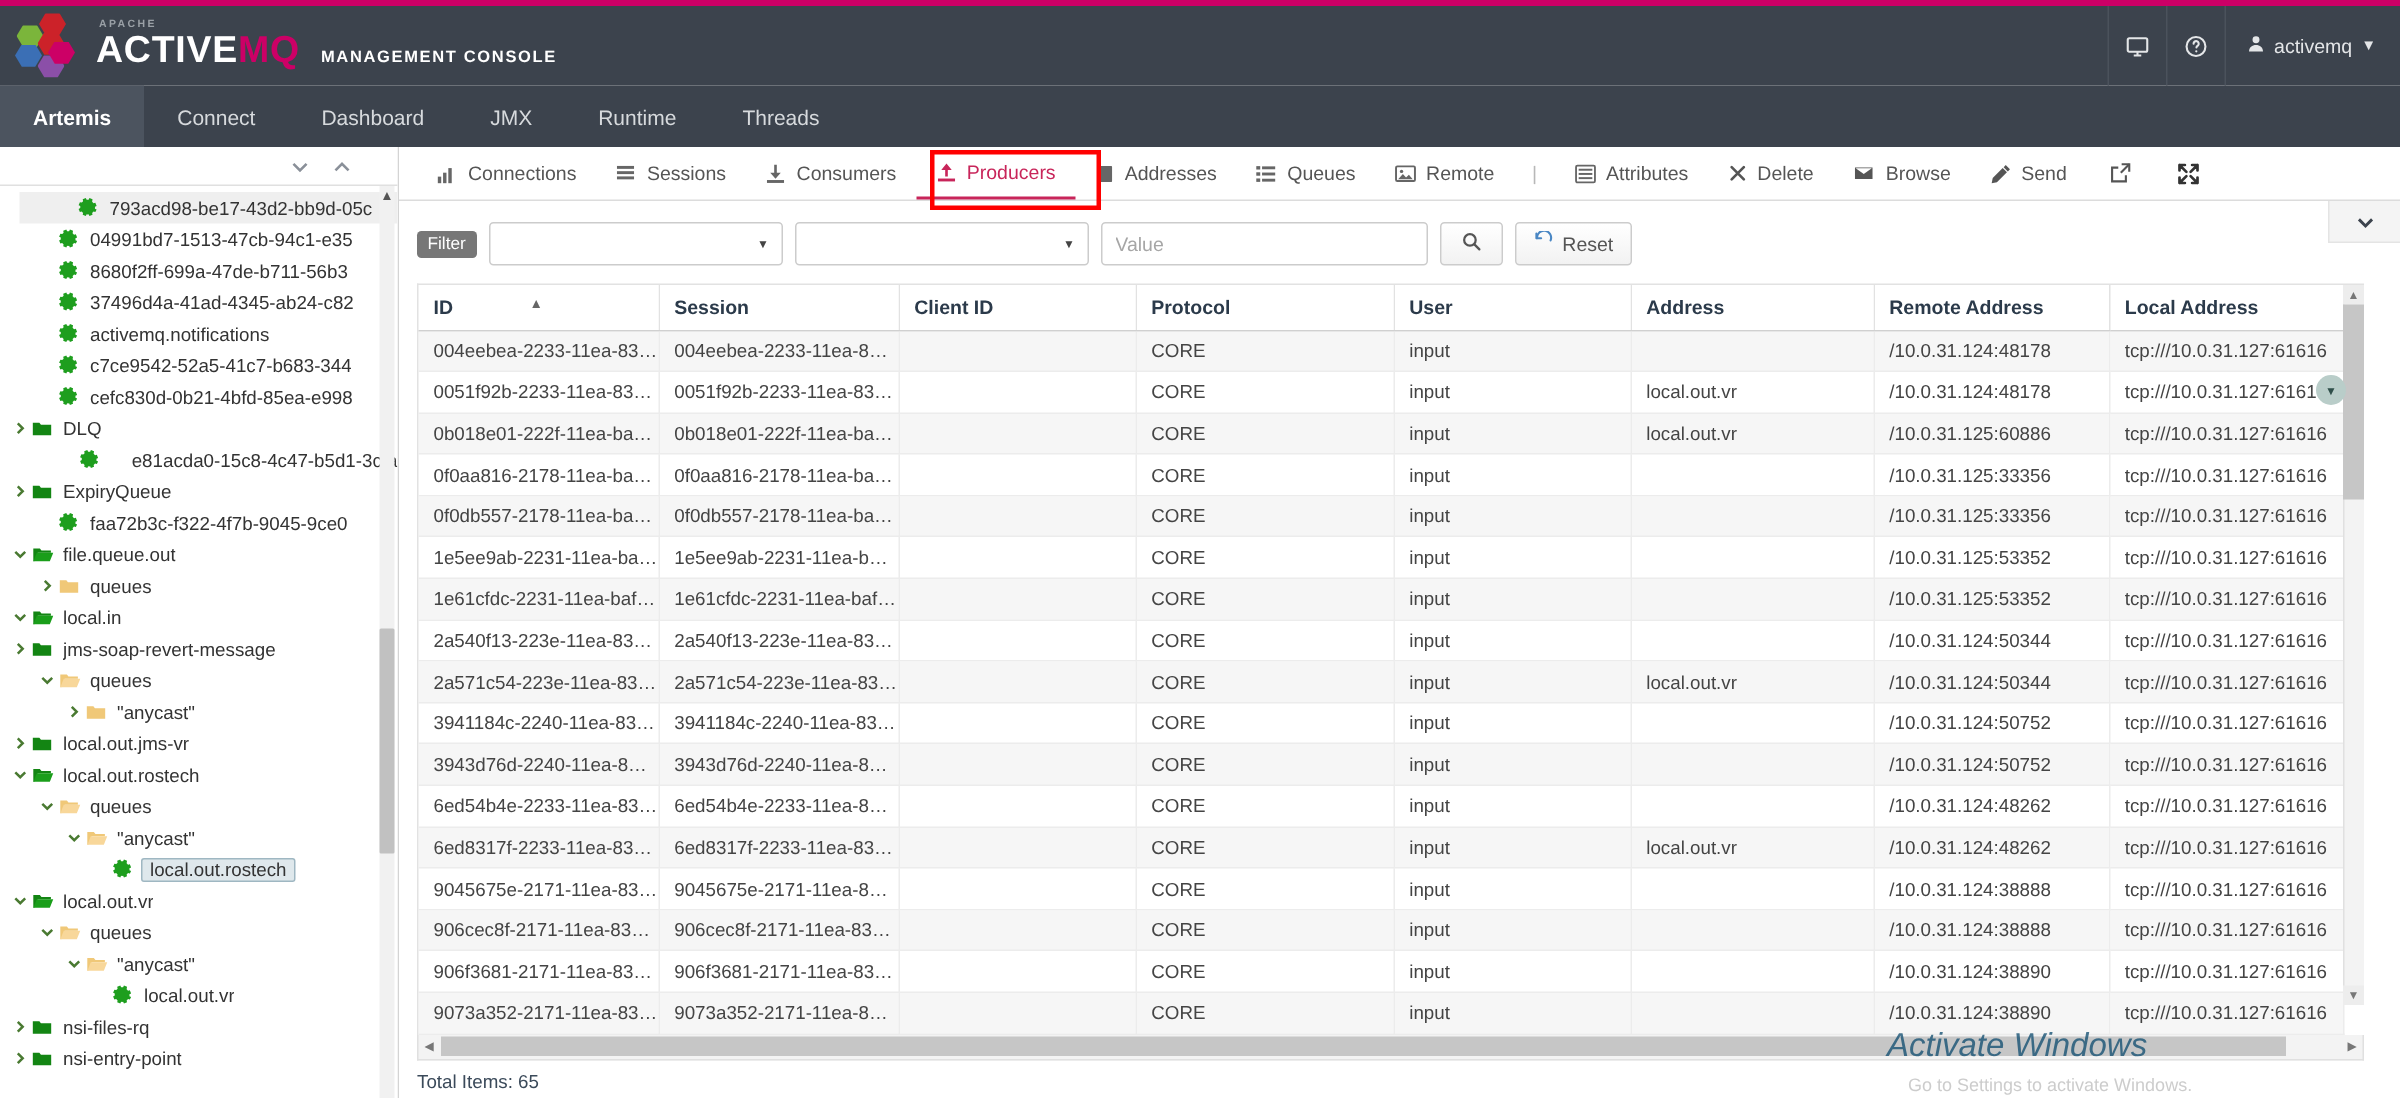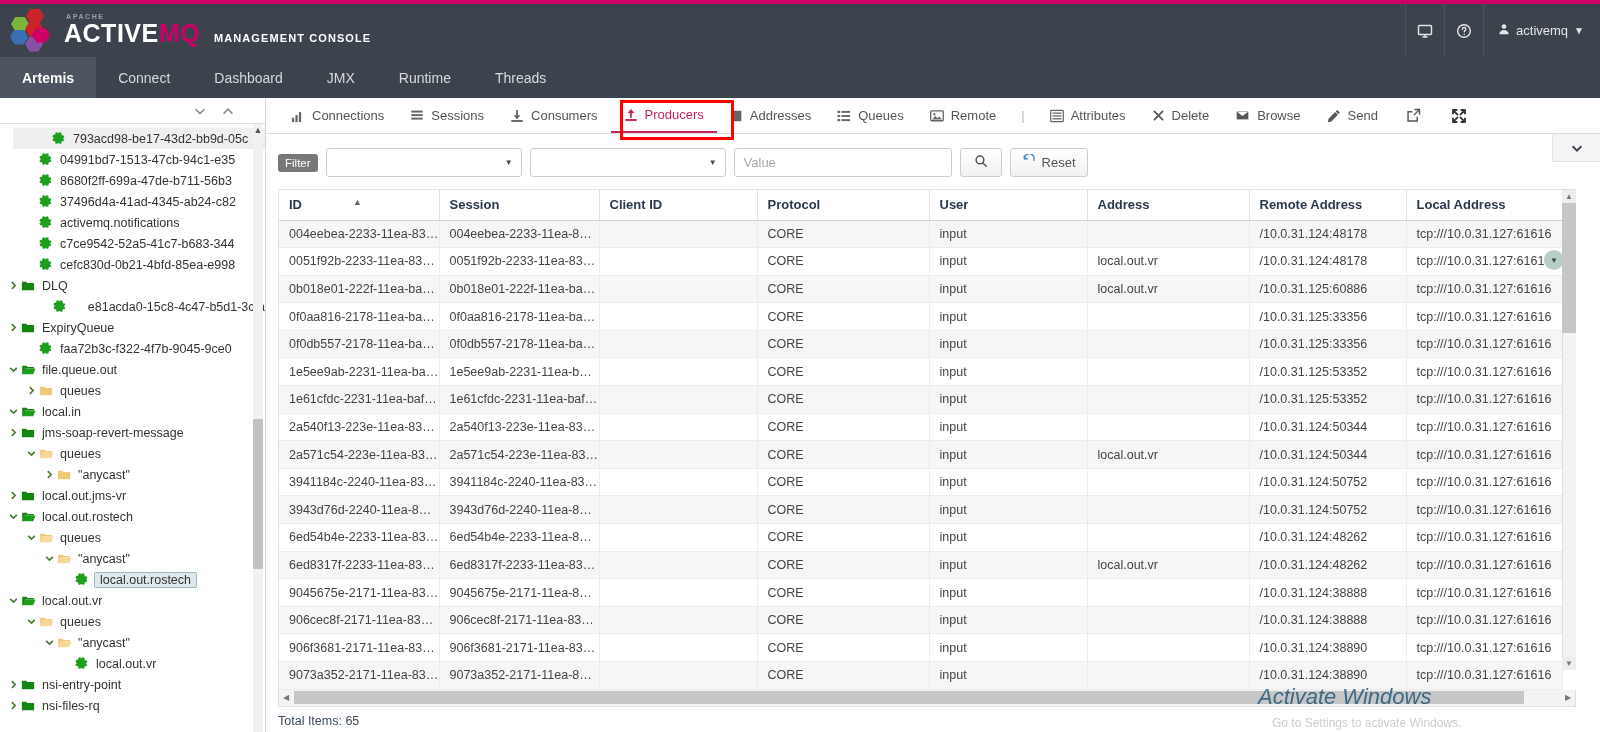--- a/index.html
+++ b/index.html
@@ -632,32 +632,32 @@
         </div>
         <div class="tree-node" style="padding-left: 6px;">
           <span class="tw">
             <svg width="11" height="11" viewBox="0 0 16 16" fill="none" stroke="#4a7a32" stroke-width="2.4">
               <path d="M5.6 3.2L10.4 8l-4.8 4.8"></path>
             </svg>
           </span>
           <span class="tree-ico"><svg width="16" height="14" viewBox="0 0 16 16">
               <path fill="#138513" d="M1 3.2h5l1.2 1.5H15v8.1H1z"></path>
             </svg></span>
-          <span class="tree-label">nsi-entry-point</span>
+          <span class="tree-label">nsi-files-rq</span>
         </div>
         <div class="tree-node" style="padding-left: 6px;">
           <span class="tw">
             <svg width="11" height="11" viewBox="0 0 16 16" fill="none" stroke="#4a7a32" stroke-width="2.4">
               <path d="M5.6 3.2L10.4 8l-4.8 4.8"></path>
             </svg>
           </span>
           <span class="tree-ico"><svg width="16" height="14" viewBox="0 0 16 16">
               <path fill="#138513" d="M1 3.2h5l1.2 1.5H15v8.1H1z"></path>
             </svg></span>
-          <span class="tree-label">nsi-files-rq</span>
+          <span class="tree-label">nsi-entry-point</span>
         </div>
       </div>
     <div class="tree-vscroll"></div>
     <div class="tree-arrow-up">▲</div>
     <div class="tree-vthumb" style="top:295px;height:150px;"></div>
   </div>
 </div>
 
 <div class="main">
 

